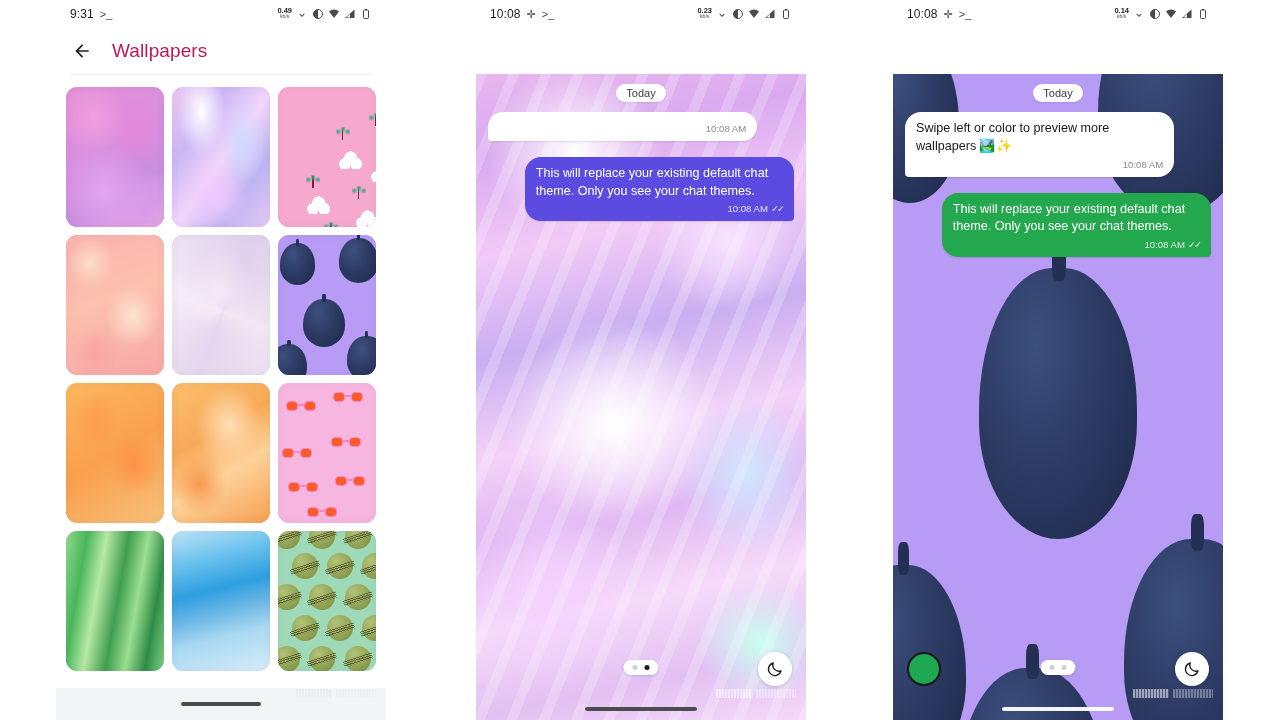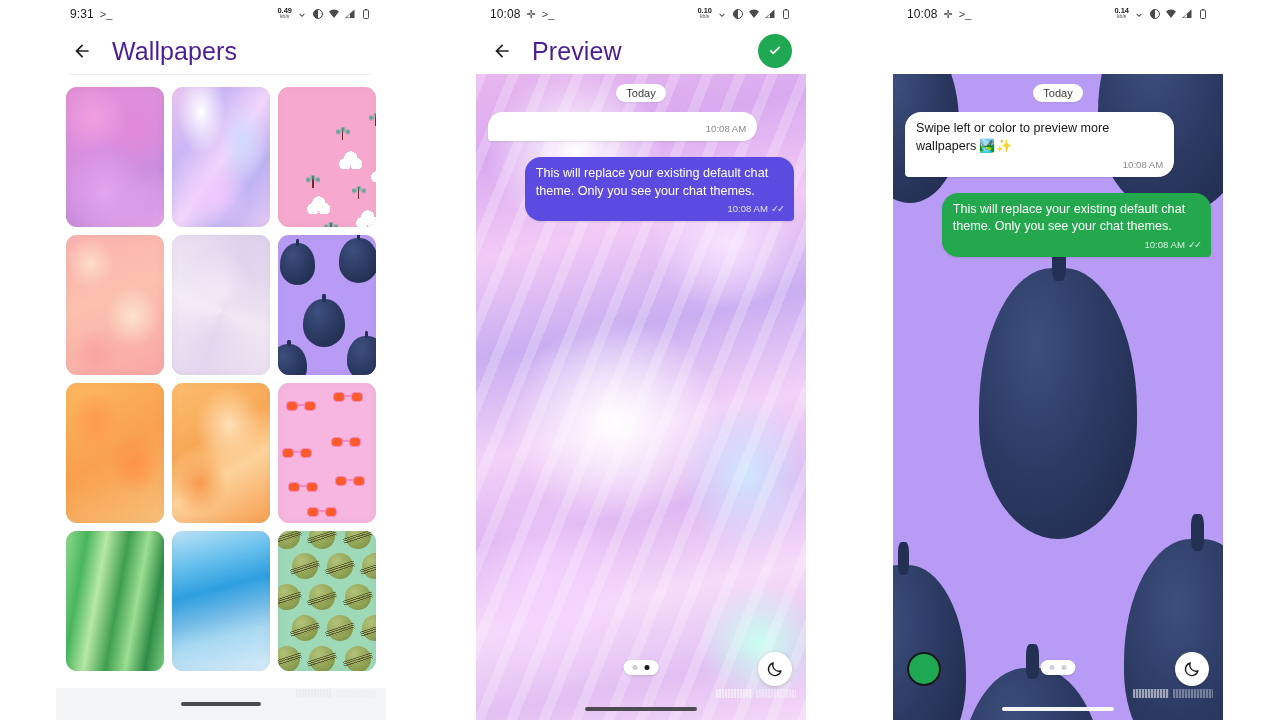--- a/index.html
+++ b/index.html
@@ -26,21 +26,21 @@
   .sb-rate i { font-style:normal; font-size:5.2px; opacity:.8; }
   .sb-ic { width:12px; height:12px; display:block; }
   .sb-ic svg { width:100%; height:100%; display:block; }
 
   
   .appbar { position:relative; height:46px; display:flex; align-items:center;
     padding:0 14px; z-index:40; }
   .back-btn { width:24px; height:24px; display:flex; align-items:center;
     justify-content:center; cursor:pointer; flex:0 0 auto; }
   .back-btn svg { width:20px; height:20px; }
-  .appbar-title { margin-left:18px; font-size:25px; color:#4c1d95;
+  .appbar-title { margin-left:18px; font-size:19px; color:#be185d;
     font-weight:400; letter-spacing:.1px; white-space:nowrap; }
   .fab-check { margin-left:auto; width:34px; height:34px; border-radius:50%;
     background:#1da851; display:flex; align-items:center; justify-content:center;
     cursor:pointer; flex:0 0 auto; }
   .fab-check svg { width:18px; height:18px; }
 
   .hdr-divider { height:1px; background:#eceded; margin:0 14px; }
 
   
   .grid-scroll { position:relative; height:calc(720px - 28px - 46px - 1px);
@@ -399,21 +399,21 @@
   <div class="panel" id="panel-preview">
 
     <div class="statusbar">
       <div class="sb-left">
         <span class="sb-time">10:08</span>
         <span class="sb-gly">✛</span>
         <span class="sb-gly">&gt;_</span>
       </div>
       <div class="sb-right">
         <span class="sb-rate">
-          <b>0.10</b>
+          <b>0.23</b>
           <i>kb/s</i>
         </span>
         <span class="sb-ic">
             <svg viewBox="0 0 24 24" fill="#4a4a4a">
               <path d="M12 3v12l4-4 1.4 1.4L12 18l-5.4-5.6L8 11l4 4V3z"></path>
             </svg>
           </span>
         <span class="sb-ic">
             <svg viewBox="0 0 24 24">
               <circle cx="12" cy="12" r="9" fill="none" stroke="#4a4a4a" stroke-width="2"></circle>
@@ -433,33 +433,20 @@
           </span>
         <span class="sb-ic">
             <svg viewBox="0 0 24 24">
               <rect x="7" y="4" width="10" height="17" rx="2" fill="none" stroke="#4a4a4a" stroke-width="2"></rect>
               <rect x="10" y="2" width="4" height="2" fill="#4a4a4a"></rect>
             </svg>
           </span>
       </div>
     </div>
 
-    <div class="appbar">
-      <div class="back-btn">
-        <svg viewBox="0 0 24 24">
-            <path d="M20 11H7.8l5.6-5.6L12 4l-8 8 8 8 1.4-1.4L7.8 13H20z" fill="#1f1f1f"></path>
-          </svg>
-      </div>
-      <div class="appbar-title">Preview</div>
-      <div class="fab-check" style="background: rgb(29, 168, 81);">
-        <svg viewBox="0 0 24 24">
-            <path d="M9.6 16.8L4.8 12l1.7-1.7 3.1 3.1 7.9-7.9 1.7 1.7z" fill="#fff"></path>
-          </svg>
-      </div>
-    </div>
 
     <div class="chat-body">
       <div class="bg-holo"></div>
 
       <div class="msg-wrap">
         <div class="daychip">Today</div>
 
         <div class="bubble incoming">
           <span class="meta">10:08 AM</span>
         </div>

